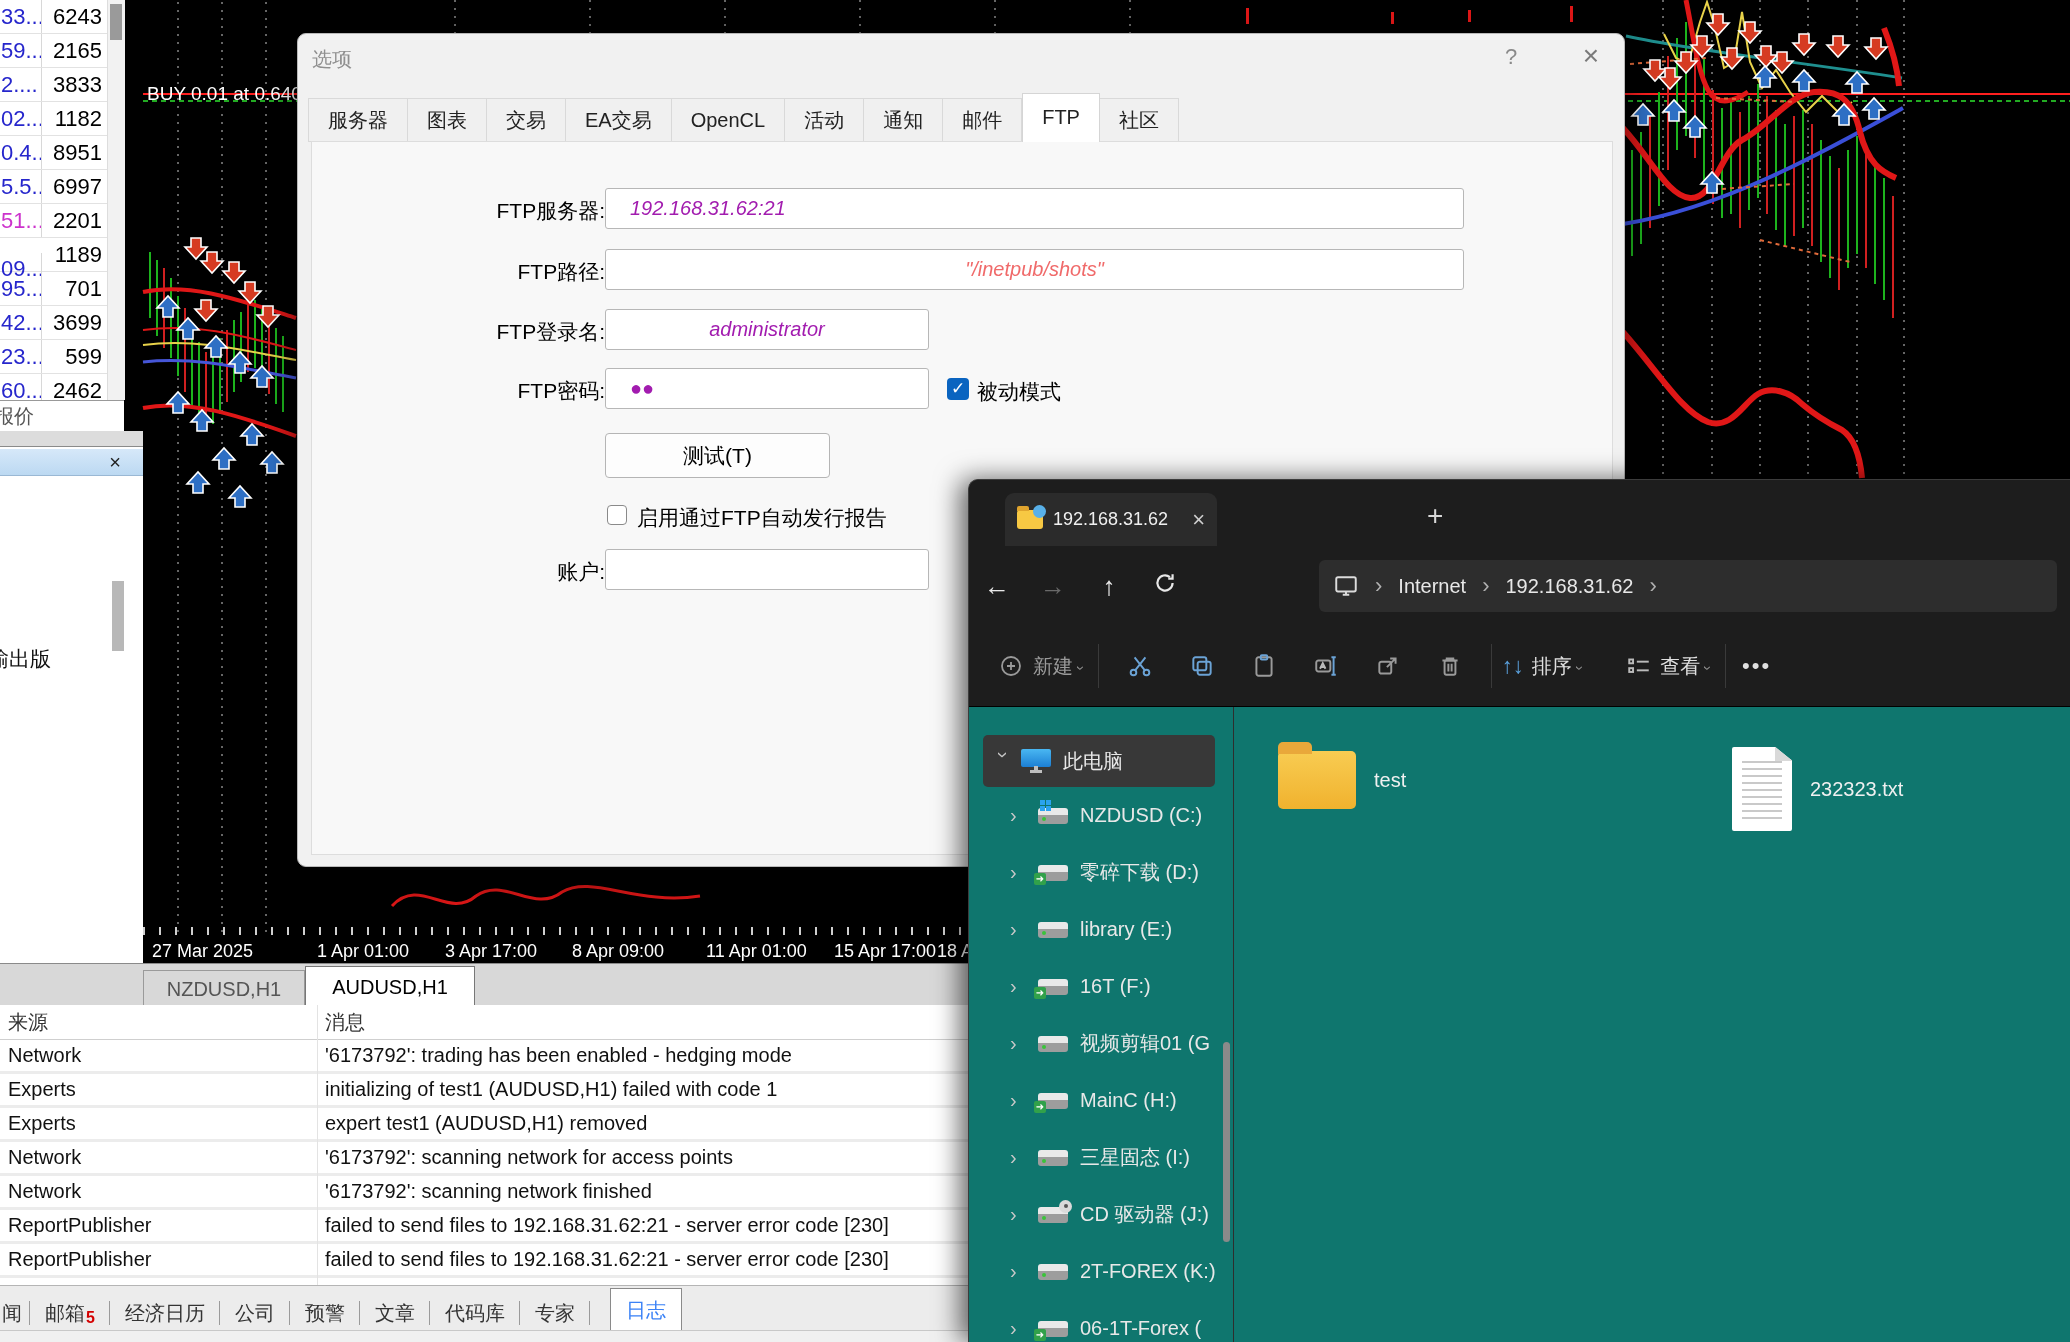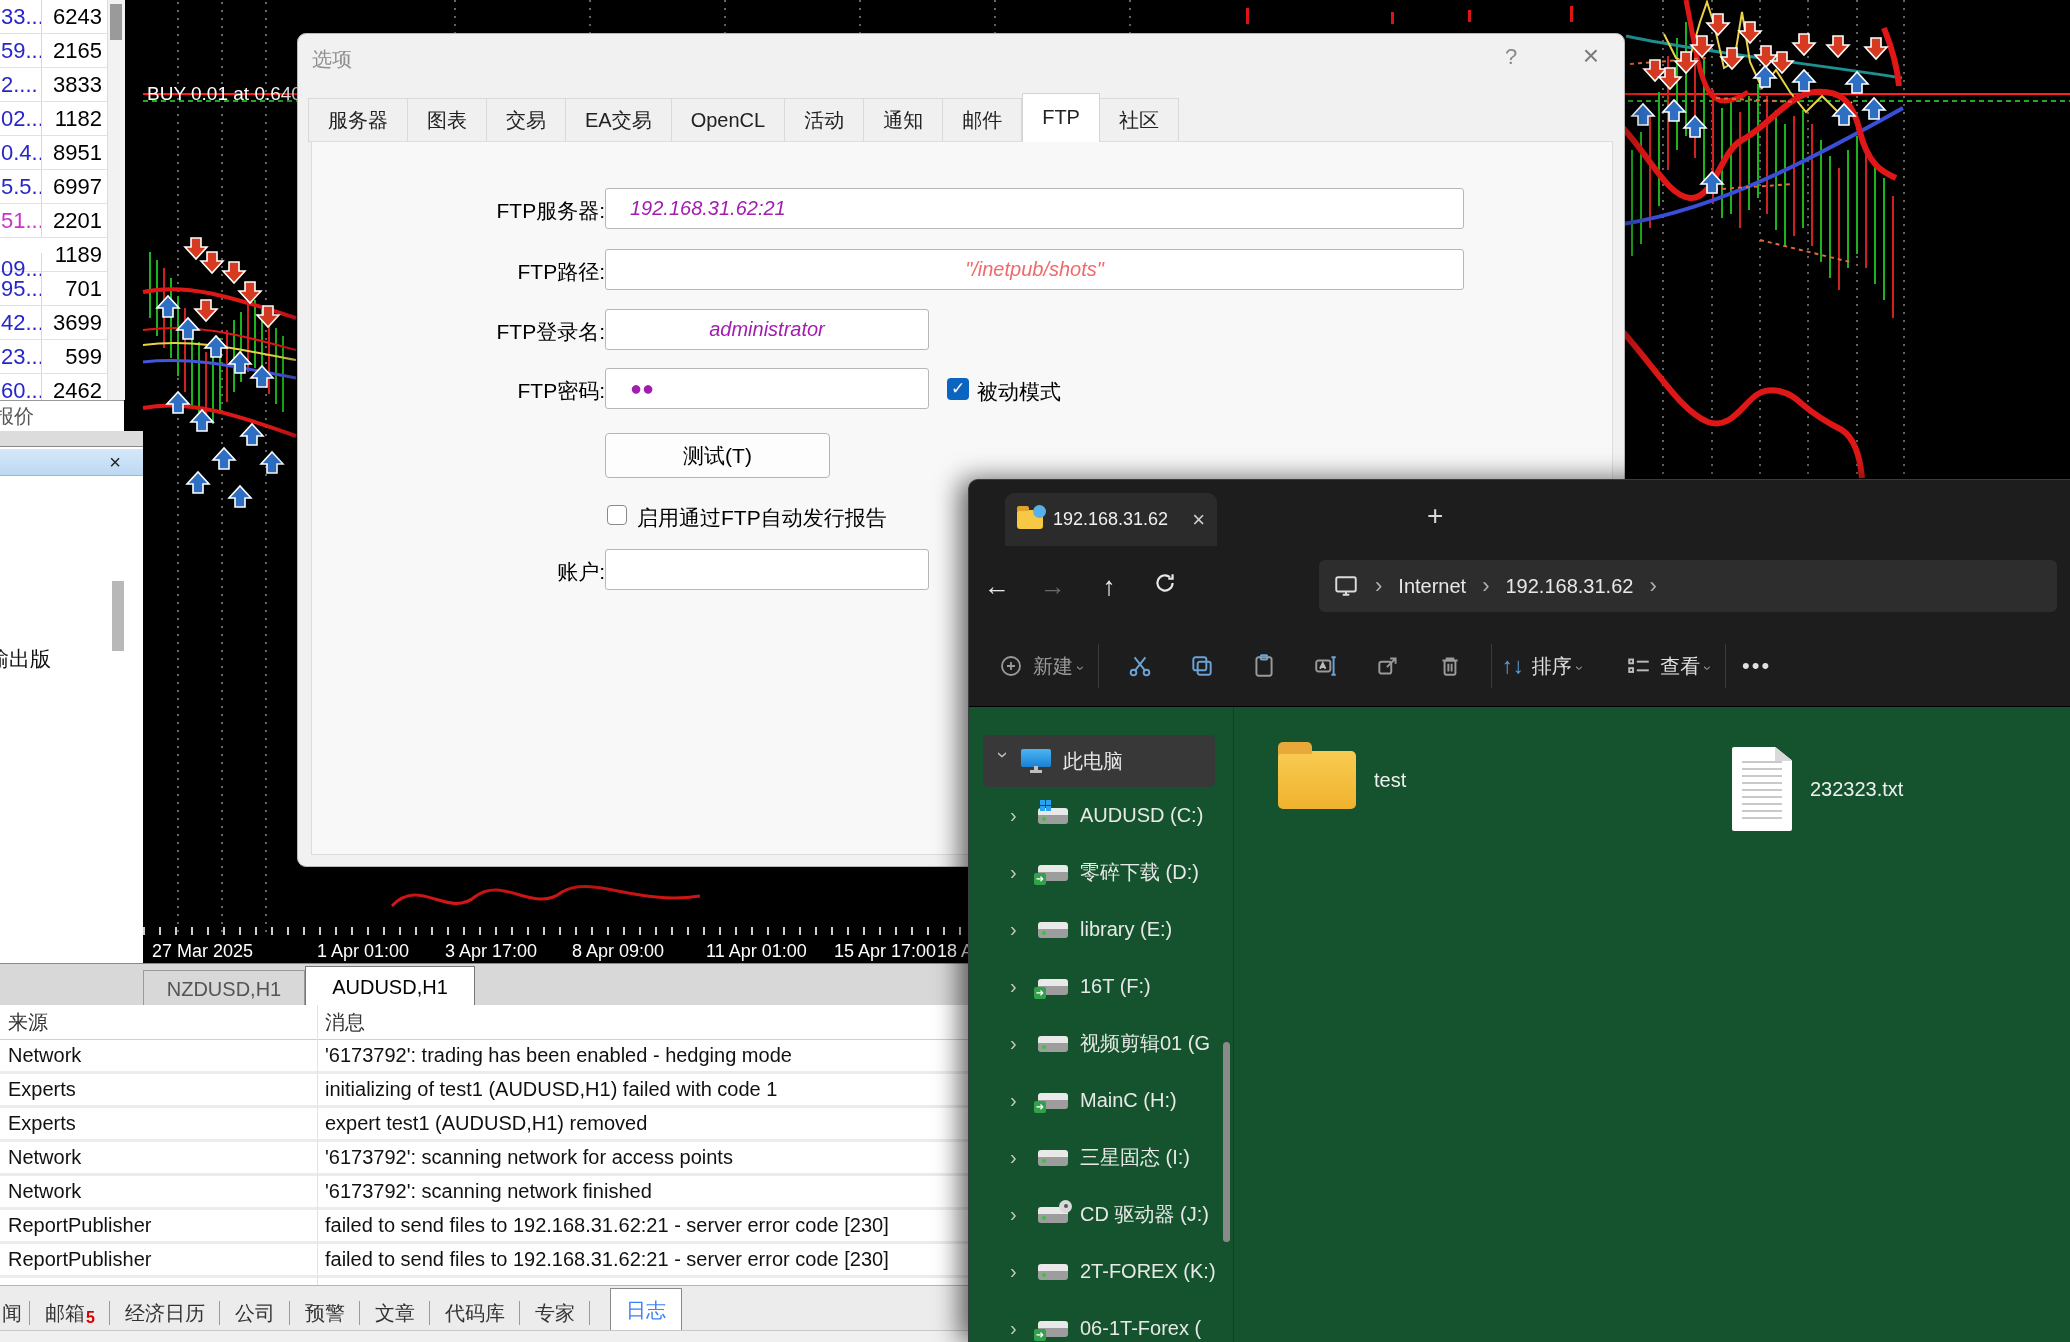--- a/index.html
+++ b/index.html
@@ -92,21 +92,21 @@
   #ex-address{position:absolute;left:350px;top:14px;width:738px;height:52px;background:#2d2d2d;border-radius:6px;
               display:flex;align-items:center;font-size:20px;color:#e8e8e8;padding:0 14px;box-sizing:border-box;}
   .crumb-sep{color:#b0b0b0;font-size:22px;margin:0 16px;}
   #ex-toolbar{position:absolute;left:0;top:146px;width:100%;height:80px;background:#1d1d1d;border-bottom:1px solid #000;
               display:flex;align-items:center;}
   .tb-sep{width:1px;height:44px;background:#3a3a3a;margin:0 10px;}
   .tb-icon{width:62px;display:flex;justify-content:center;}
   .tb-text{font-size:20px;color:#e0e0e0;}
   .tb-text.dim{color:#9a9a9a;}
   .tb-chev{font-size:14px;color:#9a9a9a;margin:4px 4px 0 6px;display:inline-block;transform:rotate(90deg);}
-  #ex-body{position:absolute;left:0;top:227px;width:100%;height:636px;background:#14532d;}
+  #ex-body{position:absolute;left:0;top:227px;width:100%;height:636px;background:#0f766e;}
   #ex-sidebar{position:absolute;left:0;top:0;width:264px;height:100%;overflow:hidden;}
   .tree-row{position:relative;height:57px;display:flex;align-items:center;font-size:20px;white-space:nowrap;}
   .tree-row.selected{background:#383838;border-radius:5px;margin:0 18px 0 14px;height:52px;}
   .tree-chev{width:20px;color:#c8c8c8;font-size:20px;display:inline-block;}
   .tree-chev.down{transform:rotate(90deg);}
   .tree-icon{margin:0 12px 0 8px;flex:0 0 auto;}
   #ex-sb-thumb{position:absolute;left:254px;top:335px;width:7px;height:200px;background:#8a8a8a;border-radius:4px;}
   #ex-files{position:absolute;left:264px;top:0;width:838px;height:100%;border-left:1px solid #2e2e2e;}
   .file-item{position:absolute;display:flex;align-items:center;gap:18px;}
   .file-name{font-size:20px;color:#f0f0f0;}
@@ -577,21 +577,21 @@
           <span class="tree-chev">›</span>
           <span class="tree-icon drv">
               <span class="winflag">
                 <i></i>
                 <i></i>
                 <i></i>
                 <i></i>
               </span>
               <span class="dot"></span>
             </span>
-          <span>AUDUSD (C:)</span>
+          <span>NZDUSD (C:)</span>
         </div>
         <div class="tree-row" style="padding-left:41px">
           <span class="tree-chev">›</span>
           <span class="tree-icon drv">
               <span class="dot"></span>
               <span class="badge-arrow">➜</span>
             </span>
           <span>零碎下载 (D:)</span>
         </div>
         <div class="tree-row" style="padding-left:41px">

